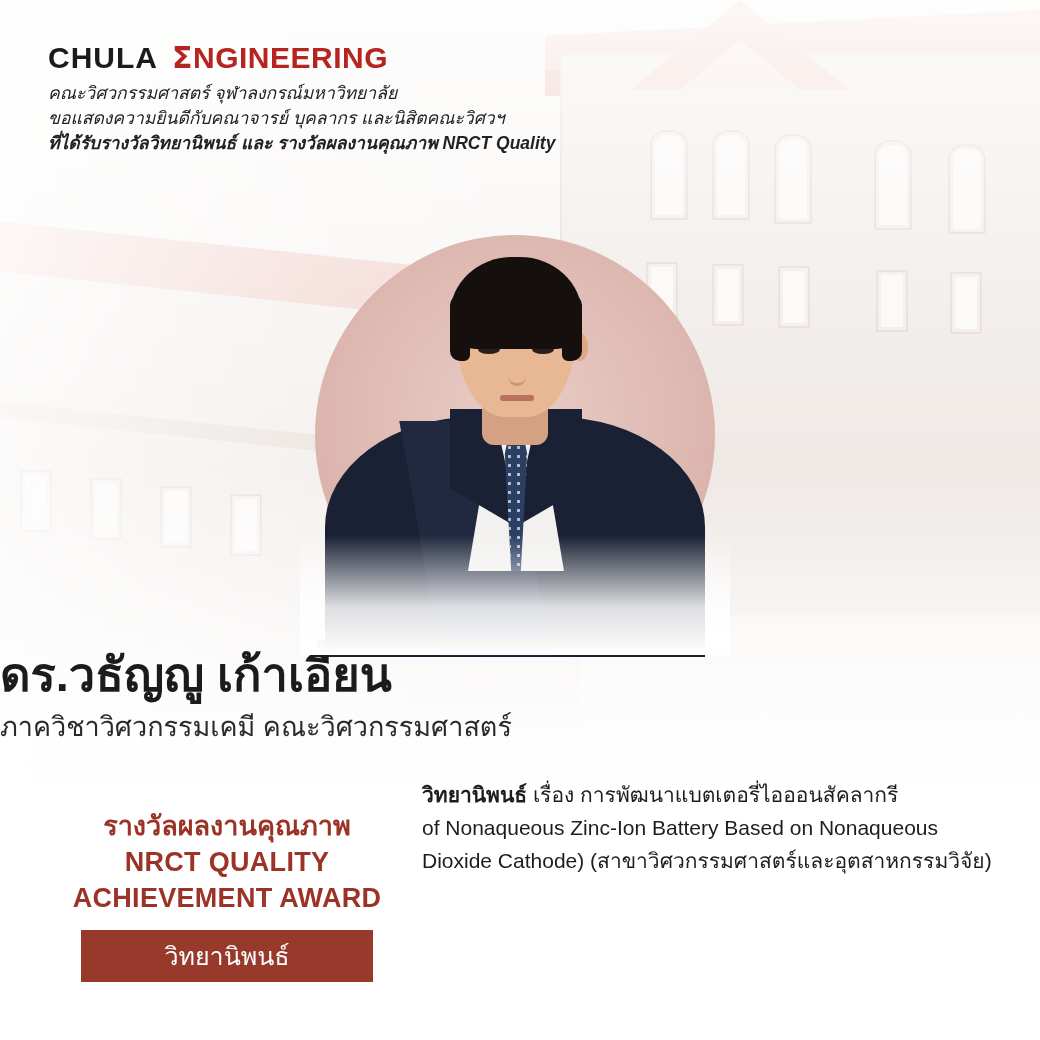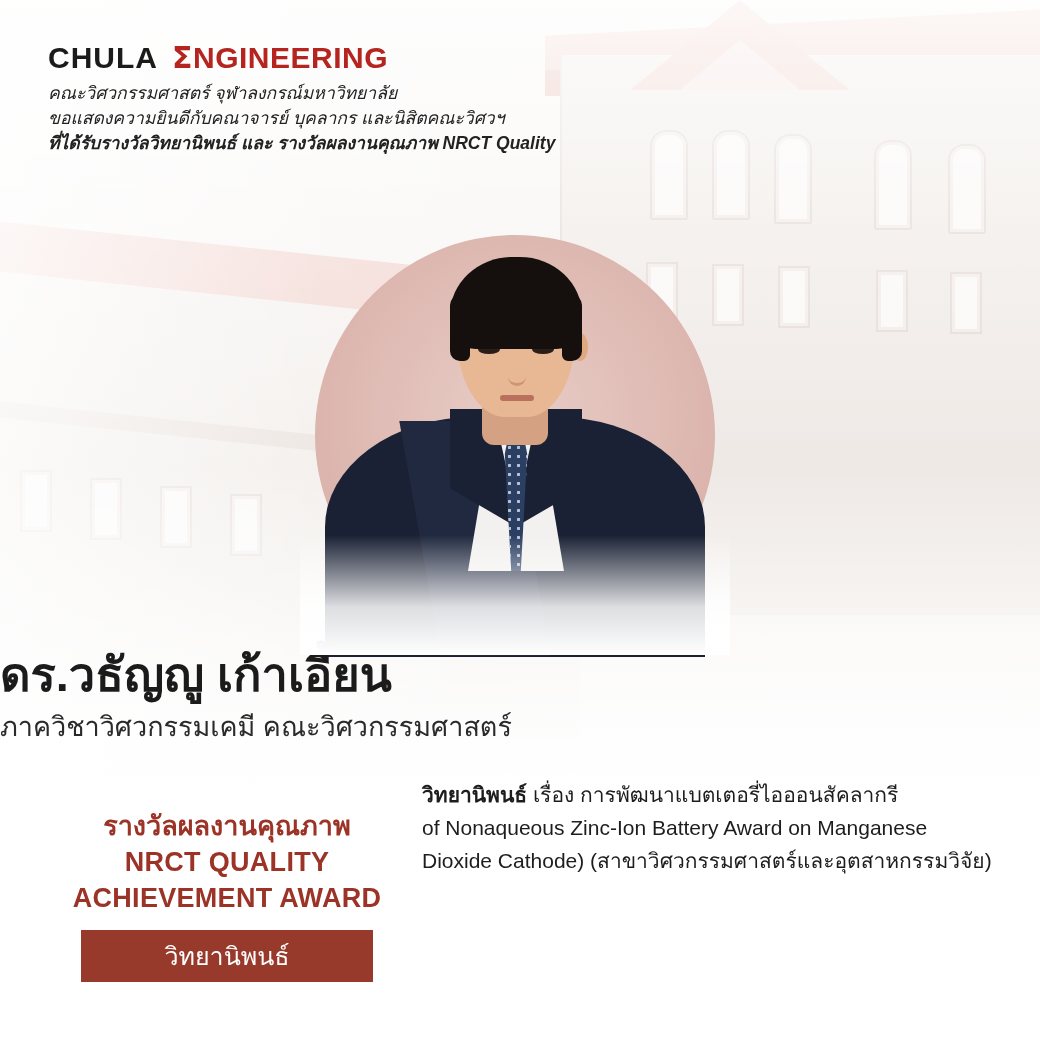--- a/index.html
+++ b/index.html
@@ -528,17 +528,17 @@
     <div class="award-title">
       <div>รางวัลผลงานคุณภาพ</div>
       <div class="en">NRCT QUALITY</div>
       <div class="en">ACHIEVEMENT AWARD</div>
     </div>
     <div class="award-badge">วิทยานิพนธ์</div>
   </div>
 
   <div class="award-right">
     <span class="lead">วิทยานิพนธ์</span><span> เรื่อง การพัฒนาแบตเตอรี่ไอออนสัคลากรี</span>
-    <div>of Nonaqueous Zinc-Ion Battery Award on Manganese</div>
+    <div>of Nonaqueous Zinc-Ion Battery Based on Nonaqueous</div>
     <div>Dioxide Cathode) (สาขาวิศวกรรมศาสตร์และอุตสาหกรรมวิจัย)</div>
   </div>
 
 </div>
 
 </body></html>

